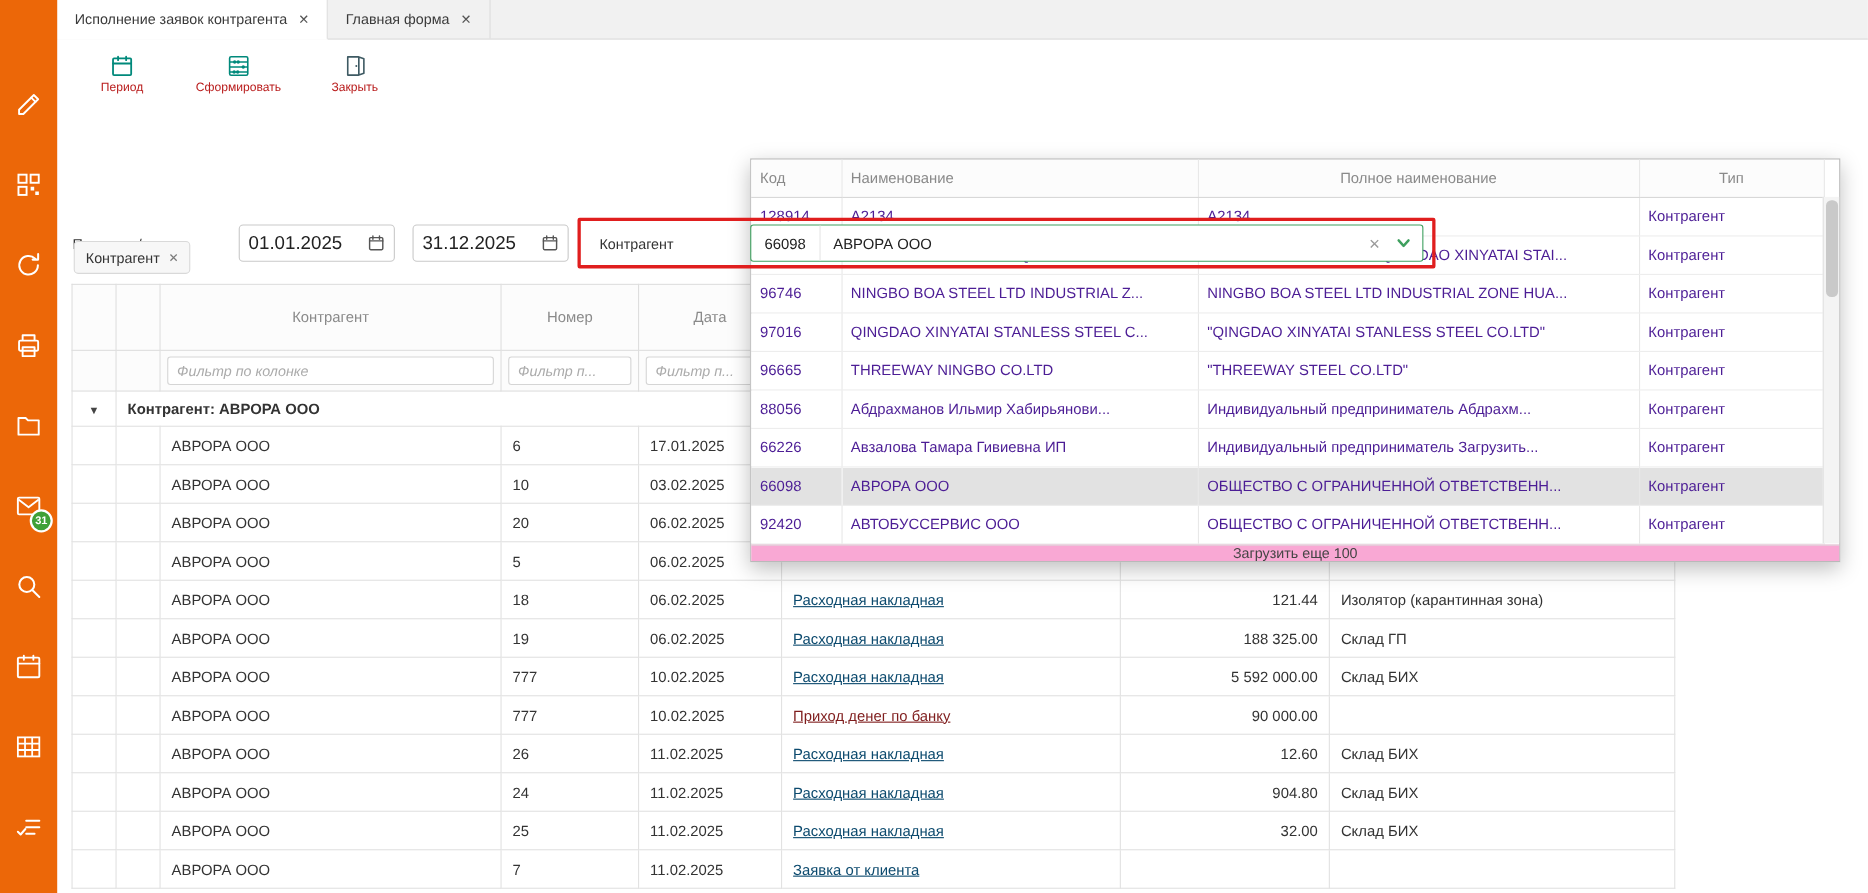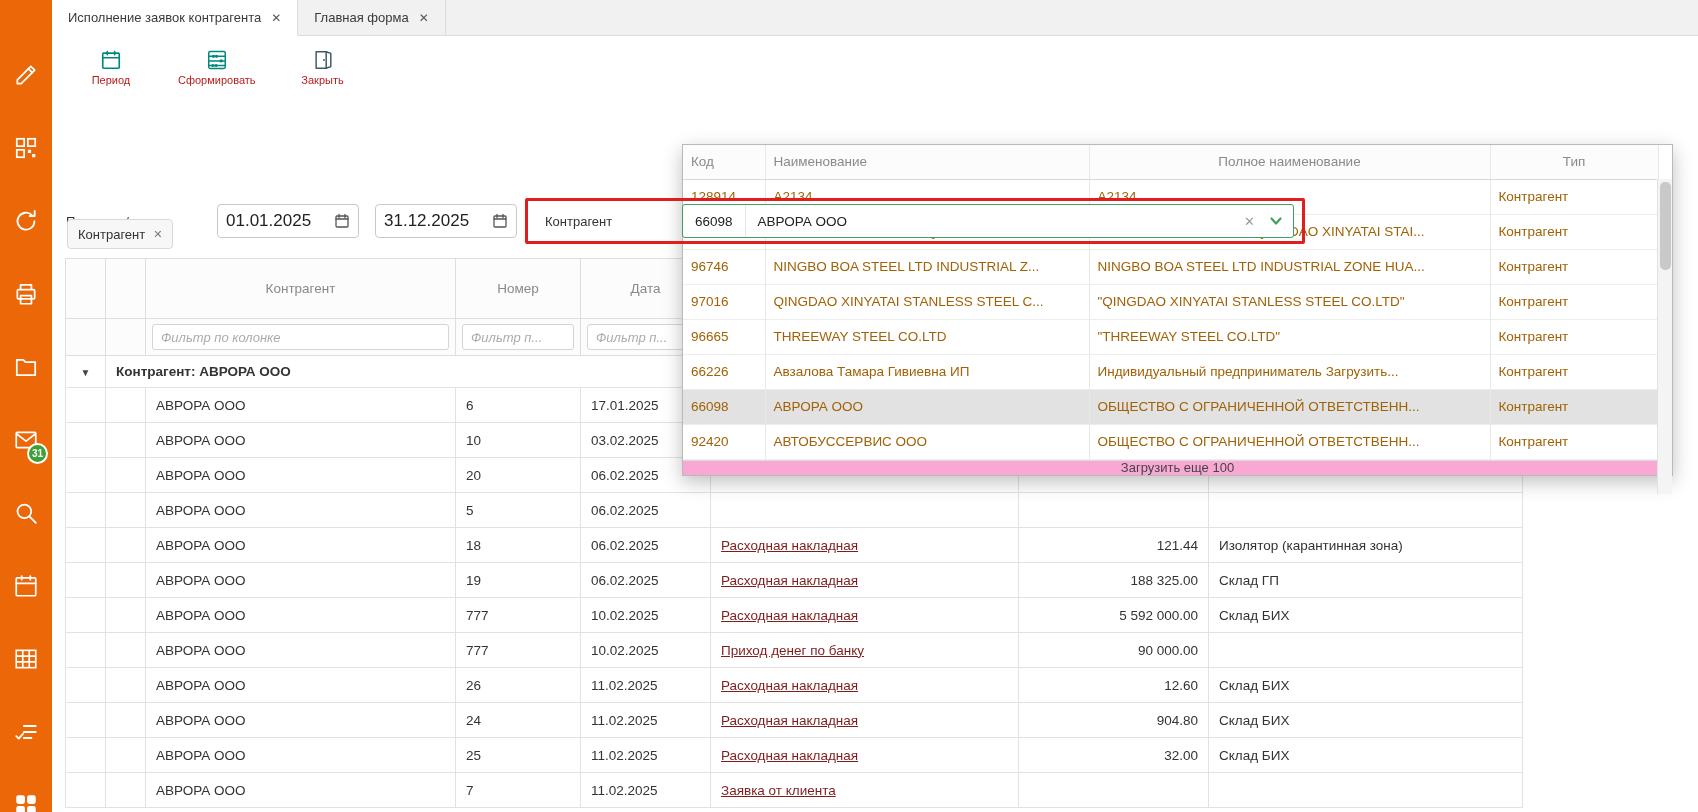--- a/index.html
+++ b/index.html
@@ -1,21 +1,21 @@
 <!DOCTYPE html>
 <html><head>
 <meta charset="utf-8">
 <style>
   *{margin:0;padding:0;box-sizing:border-box}
   html,body{width:1698px;height:812px;overflow:hidden;background:#fff;
     font-family:"Liberation Sans",sans-serif;color:#333}
 
   
   .sidebar{position:absolute;left:0;top:0;width:52px;height:812px;background:#EC6708;
-    display:flex;flex-direction:column;align-items:center;padding-top:62px;gap:47px;z-index:80}
+    display:flex;flex-direction:column;align-items:center;padding-top:82px;gap:47px;z-index:80}
   .sb-icon{width:26px;height:26px;position:relative;cursor:pointer;flex:0 0 auto}
   .sb-icon svg{width:26px;height:26px;display:block}
   .badge{position:absolute;right:-9px;bottom:-11px;width:21px;height:21px;border-radius:50%;
     background:#3FA037;border:2px solid #fff;color:#fff;font-size:10px;font-weight:bold;
     display:flex;align-items:center;justify-content:center}
 
   
   .content{position:absolute;left:52px;top:0;right:0;bottom:0;background:#fff}
 
   .tabbar{position:absolute;left:0;top:0;right:0;height:36px;background:#F1F1F1;
@@ -68,32 +68,32 @@
   .rtable tr.frow td{height:37px;background:#FCFCFC;border-color:#DEDEDE;padding:0 6px}
   .finput{width:100%;height:26px;border:1px solid #D5D5D5;border-radius:3px;padding:0 8px;
     font-size:13px;color:#333;outline:none;font-family:"Liberation Sans",sans-serif;background:#fff}
   .finput::placeholder{color:#ABABAB;font-style:italic}
   .rtable tr.grow td{height:32px;background:#fff}
   .gtxt{font-weight:bold;color:#333}
   .tri{font-size:10px;color:#444;cursor:pointer}
   .rtable tr.drow td{height:35px;background:#fff;color:#333}
   .c-exp,.c-sel{text-align:center}
   .c-sum{text-align:right}
-  .lnk{color:#7f1d1d;text-decoration:underline;cursor:pointer}
+  .lnk{color:#0c4a6e;text-decoration:underline;cursor:pointer}
   .lnk.visited{color:#7f1d1d}
 
   
   .dropdown{position:absolute;left:630px;top:144px;width:991px;background:#fff;
     border:1px solid #B9B9B9;box-shadow:0 6px 18px rgba(0,0,0,.25);z-index:40}
   table.ddtable{border-collapse:collapse;table-layout:fixed;width:975px;font-size:13.5px}
   .ddtable th{height:34px;font-weight:normal;color:#8A8A8A;background:#FCFCFC;text-align:left;
     border-bottom:1px solid #D8D8D8;border-right:1px solid #E8E8E8;padding:0 8px;overflow:hidden;white-space:nowrap}
   .ddtable th.cc{text-align:center}
   .ddtable td{height:35px;border-bottom:1px solid #EDEDED;border-right:1px solid #E8E8E8;
-    padding:0 8px;overflow:hidden;white-space:nowrap;color:#a16207;cursor:pointer;background:#fff}
+    padding:0 8px;overflow:hidden;white-space:nowrap;color:#4c1d95;cursor:pointer;background:#fff}
   .ddtable tr.sel td{background:#E2E2E2}
   .dd-scroll{position:absolute;right:0;top:34px;width:15px;height:315px;background:#F4F4F4;border-left:1px solid #E2E2E2;cursor:pointer}
   .dd-thumb{position:absolute;left:2px;top:3px;width:11px;height:88px;background:#C9C9C9;border-radius:5px;cursor:pointer}
   .dd-more{height:15px;border-top:1px solid #DDDDDD;display:flex;align-items:center;justify-content:center;
     font-size:13px;color:#454545;cursor:pointer;background:#f9a8d4}
 </style>
 </head>
 <body>
 
 <div class="sidebar">
@@ -459,22 +459,28 @@
             <td class="dd-type">Контрагент</td>
           </tr>
           <tr>
             <td class="dd-code">97016</td>
             <td class="dd-name">QINGDAO XINYATAI STANLESS STEEL C...</td>
             <td class="dd-full">"QINGDAO XINYATAI STANLESS STEEL CO.LTD"</td>
             <td class="dd-type">Контрагент</td>
           </tr>
           <tr>
             <td class="dd-code">96665</td>
-            <td class="dd-name">THREEWAY STEEL CO.LTD</td>
+            <td class="dd-name">THREEWAY NINGBO CO.LTD</td>
             <td class="dd-full">"THREEWAY STEEL CO.LTD"</td>
+            <td class="dd-type">Контрагент</td>
+          </tr>
+          <tr>
+            <td class="dd-code">88056</td>
+            <td class="dd-name">Абдрахманов Ильмир Хабирьянови...</td>
+            <td class="dd-full">Индивидуальный предприниматель Абдрахм...</td>
             <td class="dd-type">Контрагент</td>
           </tr>
           <tr>
             <td class="dd-code">66226</td>
             <td class="dd-name">Авзалова Тамара Гивиевна ИП</td>
             <td class="dd-full">Индивидуальный предприниматель Загрузить...</td>
             <td class="dd-type">Контрагент</td>
           </tr>
           <tr class="sel">
             <td class="dd-code">66098</td>

